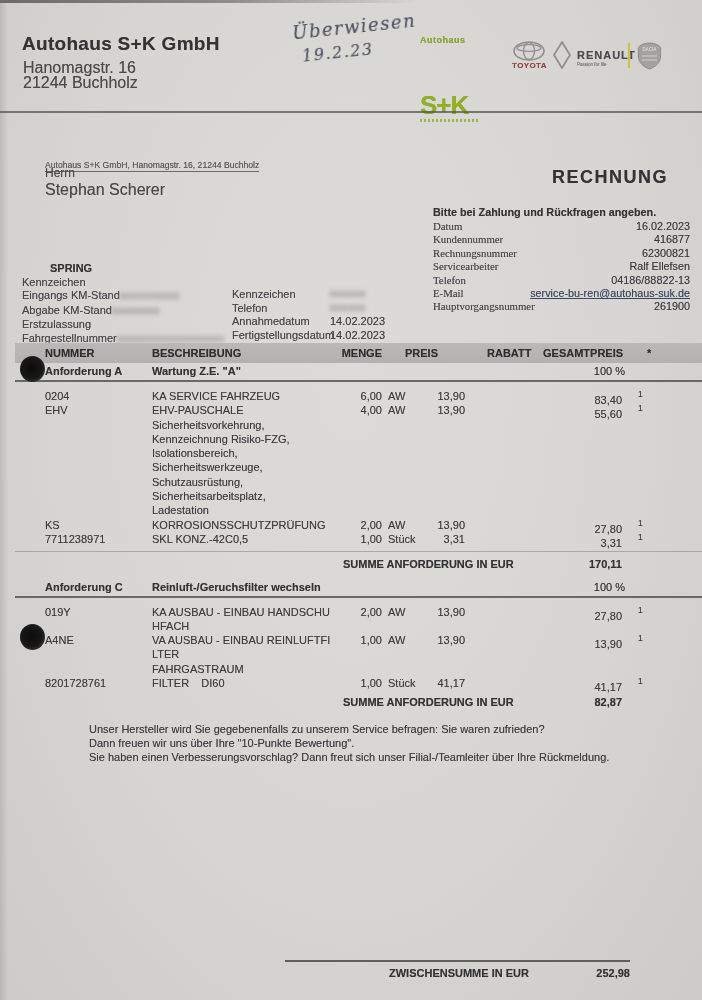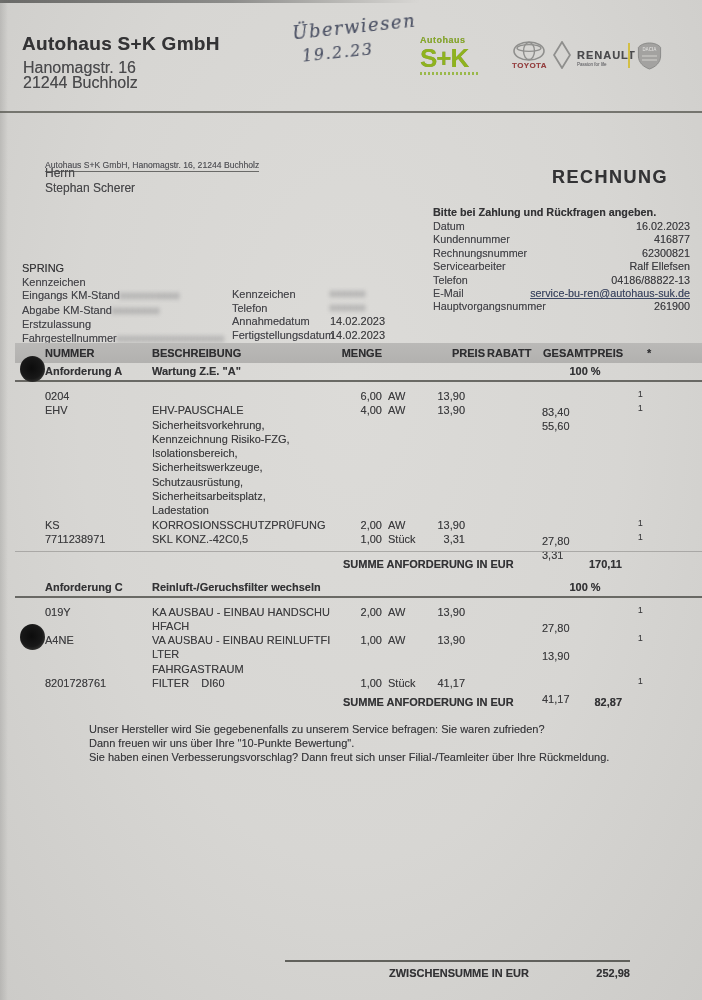--- a/index.html
+++ b/index.html
@@ -24,83 +24,83 @@
 
   
   .hand{position:absolute;font-family:"DejaVu Serif",serif;font-style:italic;color:#4e5468;
     transform:rotate(-6deg);letter-spacing:1.5px;filter:blur(.3px);}
   .hand1{left:292px;top:16px;font-size:18px;}
   .hand2{left:302px;top:43px;font-size:16px;}
 
   
   .sk-logo{position:absolute;left:420px;top:36px;width:62px;text-align:left;line-height:1;}
   .sk-top{font-size:9px;font-weight:bold;color:#8aae27;filter:blur(.3px);letter-spacing:.5px;}
-  .sk-main{font-size:26px;font-weight:900;color:#8fb31e;letter-spacing:-1px;filter:blur(.3px);}
+  .sk-main{font-size:26px;font-weight:900;color:#8fb31e;letter-spacing:-1px;filter:blur(.3px);margin-top:47px;}
   .sk-tagline{margin-top:1px;width:58px;height:3px;filter:blur(.6px);
     background:repeating-linear-gradient(90deg,#9ab84a 0 2px,transparent 2px 4px);}
   .toyota{position:absolute;left:512px;top:41px;width:34px;text-align:center;line-height:1;}
   .toyota-name{font-size:8px;font-weight:bold;color:#9c4040;letter-spacing:.4px;filter:blur(.3px);}
   .renault-diamond{position:absolute;left:553px;top:41px;}
   .renault-text{position:absolute;left:577px;top:50px;line-height:1;}
   .renault-name{font-size:11px;font-weight:bold;color:#4b4b4d;letter-spacing:1px;filter:blur(.3px);}
   .renault-tagline{font-size:4.5px;color:#77777a;filter:blur(.5px);margin-top:2px;}
   .brand-divider{position:absolute;left:628px;top:43px;width:2px;height:25px;background:#d3bf45;filter:blur(.3px);}
   .dacia{position:absolute;left:636px;top:42px;}
 
   
   .sender-line{position:absolute;left:45px;top:149px;font-size:8.6px;color:#55555a;
     border-bottom:1px solid #6a6a68;padding-bottom:1px;filter:blur(.2px);margin-top:11px;}
   .salutation{position:absolute;left:45px;top:166px;font-size:12px;color:#48484a;}
-  .recipient-name{position:absolute;left:45px;top:181px;font-size:12px;color:#48484a;}
+  .recipient-name{position:absolute;left:45px;top:181px;font-size:16px;color:#48484a;}
 
   
   .rechnung-title{position:absolute;right:34px;top:167px;font-size:18px;font-weight:bold;
     letter-spacing:1.5px;color:#333335;}
   .info-block{position:absolute;left:433px;top:206px;width:257px;font-size:10.8px;}
   .info-heading{font-weight:bold;color:#333335;margin-bottom:2px;}
   .info-row{display:flex;justify-content:space-between;line-height:13.4px;}
-  .info-row .lbl{color:#45454a;}
+  .info-row .lbl{color:#45454a;font-family:Liberation Serif, serif;}
   .info-row .val{color:#3c3c40;text-align:right;}
   .info-row .lbl.bold{font-weight:bold;color:#333335;}
   .val.link{color:#3b4664;text-decoration:underline;}
 
   
   .veh-left{position:absolute;left:22px;top:262px;font-size:11px;line-height:13.6px;}
-  .veh-model{font-weight:normal;color:#333335;}
+  .veh-model{font-weight:bold;color:#333335;margin-left:28px;}
   .veh-row .lbl{color:#45454a;}
   .veh-right{position:absolute;left:232px;top:288px;font-size:11px;line-height:13.6px;width:240px;}
   .veh-right .veh-row{display:flex;}
   .veh-right .lbl{width:98px;flex:0 0 98px;}
   .redacted{color:#8a8a8c;filter:blur(2px);letter-spacing:1px;font-size:9px;}
   .smudge{filter:blur(.5px);}
 
   
   .thead{position:absolute;left:15px;top:343px;width:687px;height:20px;
     background:linear-gradient(#bab9b7,#b2b1af);padding-left:40px;}
   .thead span{position:absolute;top:4px;font-size:11px;font-weight:bold;color:#2e2e30;}
   .h-num{left:30px;} .h-desc{left:137px;}
   .h-qty{left:300px;width:67px;text-align:right;}
-  .h-price{left:410px;width:60px;text-align:right;}
+  .h-price{left:390px;width:60px;}
   .h-rabatt{left:472px;} .h-total{left:528px;}
   .h-fn{left:632px;top:2px;font-size:8px;}
 
   .tbody{position:absolute;left:15px;top:363px;width:687px;font-size:11px;color:#3c3c3e;}
   .secrow{position:relative;height:17px;}
   .secrow .s-name{position:absolute;left:30px;top:2px;font-weight:bold;color:#333335;}
   .secrow .s-title{position:absolute;left:137px;top:2px;font-weight:bold;color:#333335;}
-  .secrow .s-pct{position:absolute;left:530px;top:2px;width:80px;text-align:center;font-weight:bold;color:#333335;}
+  .secrow .s-pct{position:absolute;left:530px;top:2px;width:80px;text-align:right;font-weight:normal;color:#333335;}
   .hr-dark{height:2px;background:#4e4e48;opacity:.8;margin-bottom:7px;}
   .hr-light{height:1px;background:#9f9e9b;opacity:.8;margin-top:5px;}
   .trow{position:relative;line-height:14.3px;}
   .trow .c-num{position:absolute;left:30px;top:0;}
   .trow .c-desc{position:absolute;left:137px;top:0;width:215px;white-space:pre;}
   .trow .c-qty{position:absolute;left:300px;top:0;width:67px;text-align:right;}
   .trow .c-unit{position:absolute;left:373px;top:0;}
   .trow .c-price{position:absolute;left:390px;top:0;width:60px;text-align:right;}
-  .trow .c-total{position:absolute;left:527px;top:16px;width:80px;text-align:left;}
+  .trow .c-total{position:absolute;left:527px;top:4px;width:80px;text-align:right;}
   .trow .c-fn{position:absolute;left:623px;top:-2px;font-size:8.5px;}
   .sumrow{position:relative;height:14.3px;margin-top:6px;margin-bottom:6px;}
   .sumrow .sum-lbl{position:absolute;left:328px;top:0;font-weight:bold;color:#333335;}
   .sumrow .sum-val{position:absolute;left:527px;top:0;width:80px;text-align:right;font-weight:bold;color:#333335;}
 
   
   .hole{position:absolute;width:25px;height:26px;border-radius:50%;
     background:radial-gradient(circle at 46% 46%,#0c0c0c 0%,#181818 55%,#3a3a38 80%,rgba(90,90,88,0) 100%);
     filter:blur(.4px);}
   .hole1{left:20px;top:356px;} .hole2{left:20px;top:624px;}
@@ -247,20 +247,21 @@
 
   <div class="tbody" id="tbody">
       <div class="secrow">
         <span class="s-name">Anforderung  A</span>
         <span class="s-title">Wartung Z.E. "A"</span>
         <span class="s-pct">100 %</span>
       </div>
       <div class="hr-dark"></div>
       <div class="trow" style="height: 14.3px;">
         <span class="c-num">0204</span>
+        <span class="c-desc"><div class="desc-line">KA SERVICE FAHRZEUG</div></span>
         <span class="c-qty">6,00</span>
         <span class="c-unit">AW</span>
         <span class="c-price">13,90</span>
         <span class="c-total">83,40</span>
         <span class="c-fn">1</span>
       </div>
       <div class="trow" style="height: 114.4px;">
         <span class="c-num">EHV</span>
         <span class="c-desc"><div class="desc-line">EHV-PAUSCHALE</div><div class="desc-line">Sicherheitsvorkehrung,</div><div class="desc-line">Kennzeichnung Risiko-FZG,</div><div class="desc-line">Isolationsbereich,</div><div class="desc-line">Sicherheitswerkzeuge,</div><div class="desc-line">Schutzausrüstung,</div><div class="desc-line">Sicherheitsarbeitsplatz,</div><div class="desc-line">Ladestation</div></span>
         <span class="c-qty">4,00</span>

